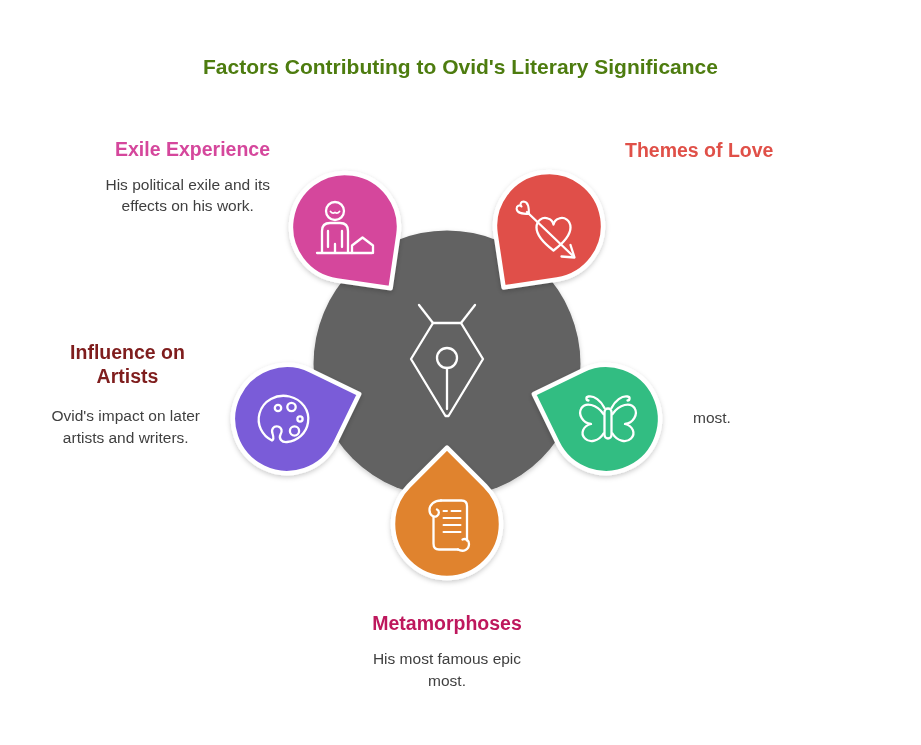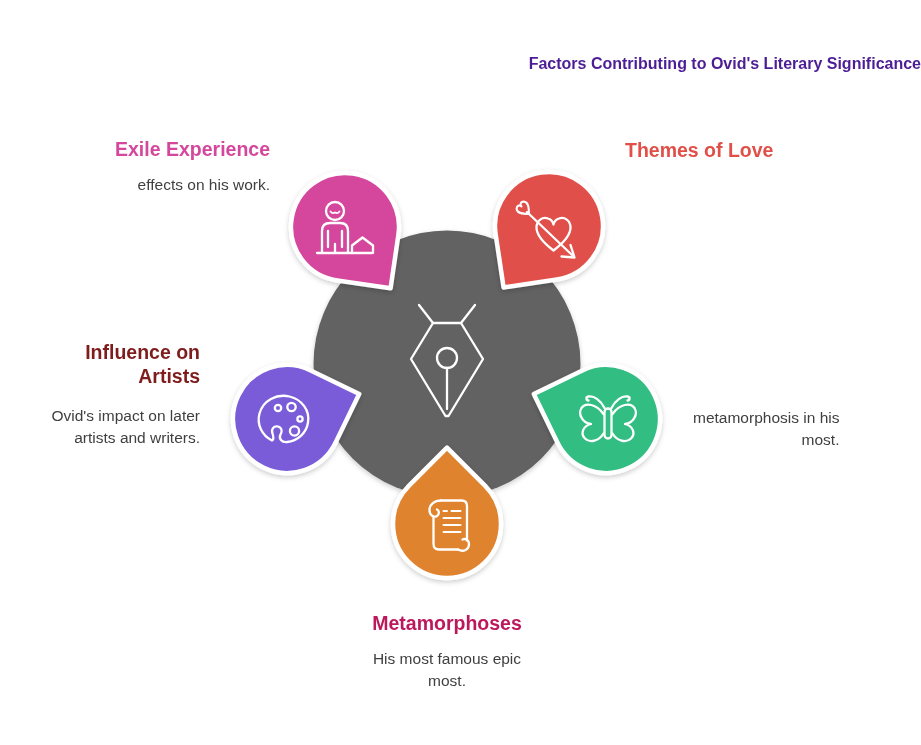--- a/index.html
+++ b/index.html
@@ -1,31 +1,31 @@
 <!DOCTYPE html>
 <html><head>
 <meta charset="utf-8">
 <style>
   html,body{margin:0;padding:0;background:#fff;}
   .stage{
     position:relative;width:921px;height:745px;overflow:hidden;background:#ffffff;
     font-family:"Liberation Sans","DejaVu Sans",sans-serif;
   }
   .title{
-    position:absolute;top:55px;left:0;width:921px;text-align:right;
-    font-size:16px;font-weight:bold;color:#4c1d95;letter-spacing:0px;
+    position:absolute;top:55px;left:0;width:921px;text-align:center;
+    font-size:21px;font-weight:bold;color:#4d7c0f;letter-spacing:0px;
   }
   svg.diagram{position:absolute;left:0;top:0;}
   .factor-label{
     position:absolute;font-size:19.5px;font-weight:bold;line-height:24px;white-space:normal;
   }
   .factor-desc{
     position:absolute;font-size:15.5px;color:#3f3f3f;line-height:21px;
   }
-  .ta-r{text-align:right;}
+  .ta-r{text-align:center;}
   .ta-l{text-align:right;}
   .ta-c{text-align:center;}
   .lbl-exile{right:651px;top:137px;white-space:nowrap;}
   .desc-exile{right:651px;top:174px;}
   .lbl-love{left:625px;top:138px;white-space:nowrap;}
   .desc-love{left:625px;top:175px;}
   .lbl-influence{right:721px;top:340px;width:145px;}
   .desc-influence{right:721px;top:405px;line-height:22px;}
   .lbl-transformation{left:693px;top:371px;white-space:nowrap;}
   .desc-transformation{left:693px;top:407px;line-height:22px;}
@@ -101,33 +101,33 @@
       <path d="M 441 500.5 C 434.5 500.5 429.5 504.5 429.5 510 C 429.5 515 433.5 518 437 516 C 439.5 514.5 439.5 510.5 437 509.5"></path>
       <path d="M 441 500.5 H 461.5 Q 467 500.5 467 506 V 540.5"></path>
       <path d="M 433.5 517.5 V 543.5 Q 433.5 549.5 439 549.5 H 458"></path>
       <path d="M 458 549.5 C 463.5 552.5 469 549.5 469 544 C 469 540 465.5 538 462.5 539.5"></path>
       <path d="M 443.5 511 h 3.5 M 451.5 511 h 9 M 443.5 518 h 17 M 443.5 525 h 17 M 443.5 532 h 17" stroke-width="2"></path>
     </g>
   </svg>
 
   <div class="factor-label ta-r lbl-exile" style="color: rgb(213, 71, 156);">Exile Experience</div>
   <div class="factor-desc ta-r desc-exile">
+    <div>His political exile and its</div>
     <div>effects on his work.</div>
   </div>
 
   <div class="factor-label ta-l lbl-love" style="color: rgb(224, 80, 72);">Themes of Love</div>
 
   <div class="factor-label ta-r lbl-influence" style="color: #7f1d1d;">Influence on Artists</div>
   <div class="factor-desc ta-r desc-influence">
     <div>Ovid's impact on later</div>
     <div>artists and writers.</div>
   </div>
 
   <div class="factor-desc ta-l desc-transformation">
-    <div>metamorphosis in his</div>
     <div>most.</div>
   </div>
 
   <div class="factor-label ta-c lbl-metamorphoses" style="color: #be185d;">Metamorphoses</div>
   <div class="factor-desc ta-c desc-metamorphoses">
     <div>His most famous epic</div>
     <div>most.</div>
   </div>
 
 </div>

